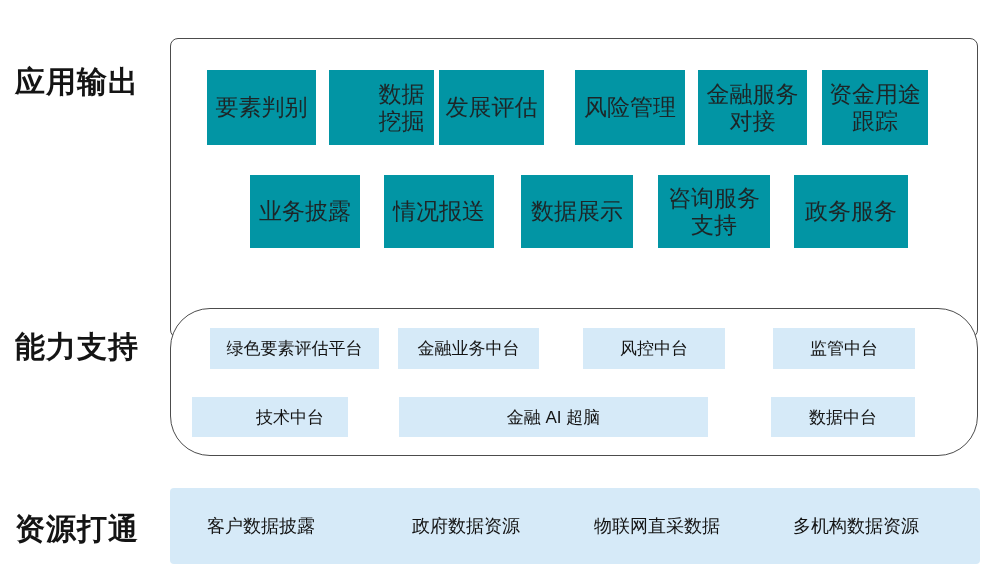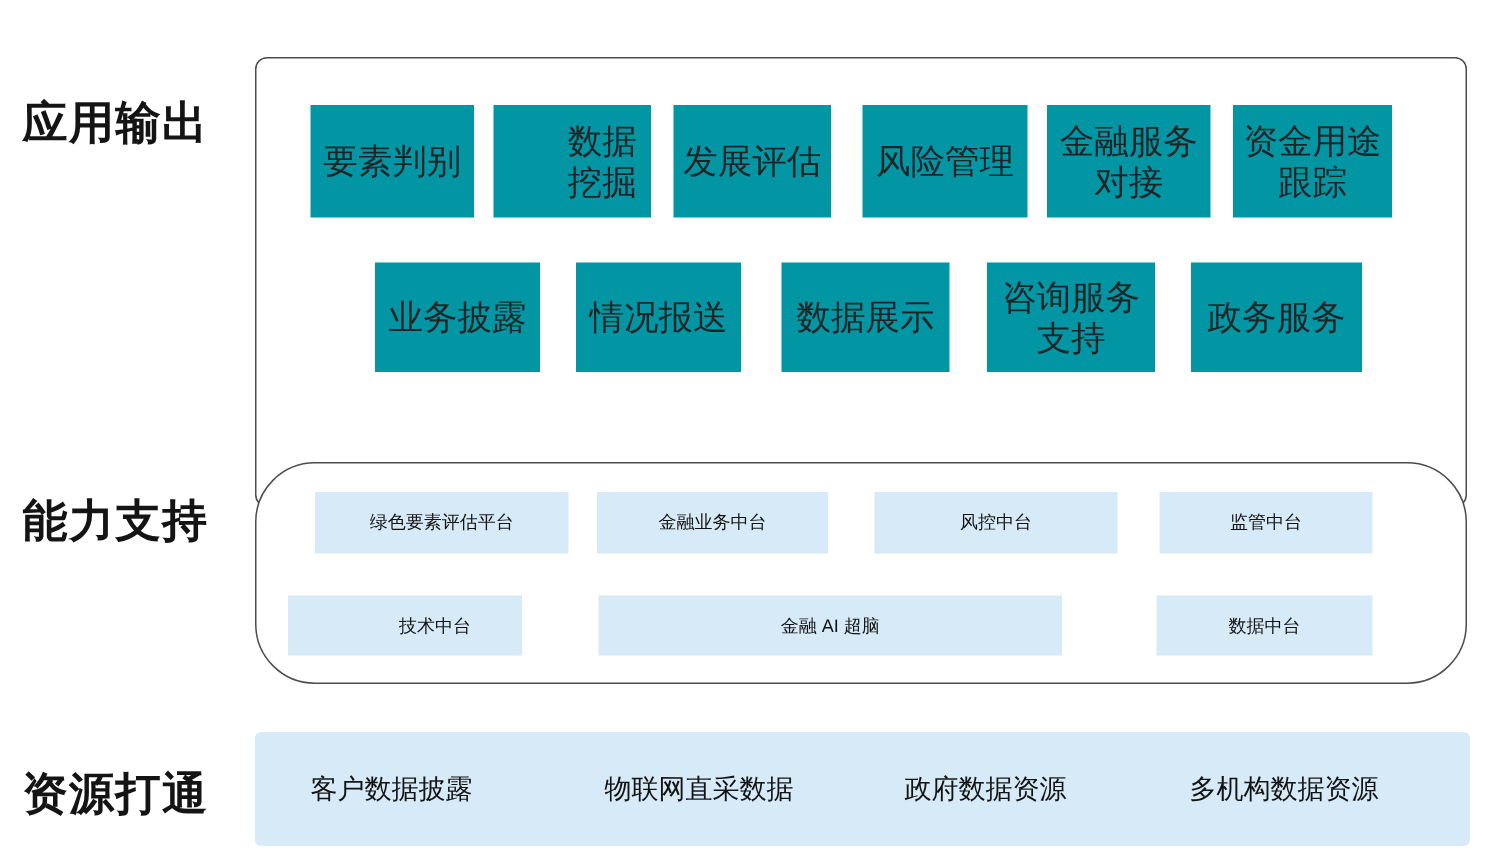--- a/index.html
+++ b/index.html
@@ -45,44 +45,44 @@
   }
   .teal{
     background:#0295a4;
     color:#1d2527;
     font-size:23px;
     line-height:1.15;
   }
   .blue{
     background:#d6eaf8;
     color:#131313;
-    font-size:12px;
+    font-size:17px;
   }
 
   
   #p1r1{top:31px;height:75px;}
   #p1r1 .box:nth-child(1){left:36px;width:109px;}
   #p1r1 .box:nth-child(2){left:158px;width:105px;padding-left:40px;}
-  #p1r1 .box:nth-child(3){left:278px;width:105px;}
+  #p1r1 .box:nth-child(3){left:268px;width:105px;}
   #p1r1 .box:nth-child(4){left:404px;width:110px;}
   #p1r1 .box:nth-child(5){left:527px;width:109px;}
   #p1r1 .box:nth-child(6){left:651px;width:106px;}
 
   #p1r2{top:136px;height:73px;}
   #p1r2 .box:nth-child(1){left:79px;width:110px;}
   #p1r2 .box:nth-child(2){left:213px;width:110px;}
   #p1r2 .box:nth-child(3){left:350px;width:112px;}
   #p1r2 .box:nth-child(4){left:487px;width:112px;}
   #p1r2 .box:nth-child(5){left:623px;width:114px;}
 
   
   #p2r1{top:19px;height:41px;}
   #p2r1 .box:nth-child(1){left:39px;width:169px;}
-  #p2r1 .box:nth-child(2){left:227px;width:154px;}
-  #p2r1 .box:nth-child(3){left:412px;width:162px;}
+  #p2r1 .box:nth-child(2){left:227px;width:141px;}
+  #p2r1 .box:nth-child(3){left:412px;width:142px;}
   #p2r1 .box:nth-child(4){left:602px;width:142px;}
 
   #p2r2{top:88px;height:40px;}
   #p2r2 .box:nth-child(1){left:21px;width:156px;padding-left:40px;}
   #p2r2 .box:nth-child(2){left:228px;width:309px;}
   #p2r2 .box:nth-child(3){left:600px;width:144px;}
 
   
   #strip{
     position:absolute;
@@ -143,18 +143,18 @@
     </div>
     <div class="row" id="p2r2">
       <div class="box blue">技术中台</div>
       <div class="box blue">金融 AI 超脑</div>
       <div class="box blue">数据中台</div>
     </div>
   </div>
 
   <div id="strip">
     <span class="strip-item">客户数据披露</span>
+    <span class="strip-item">政府数据资源</span>
     <span class="strip-item">物联网直采数据</span>
-    <span class="strip-item">政府数据资源</span>
     <span class="strip-item">多机构数据资源</span>
   </div>
 
 </div>
 
 </body></html>

